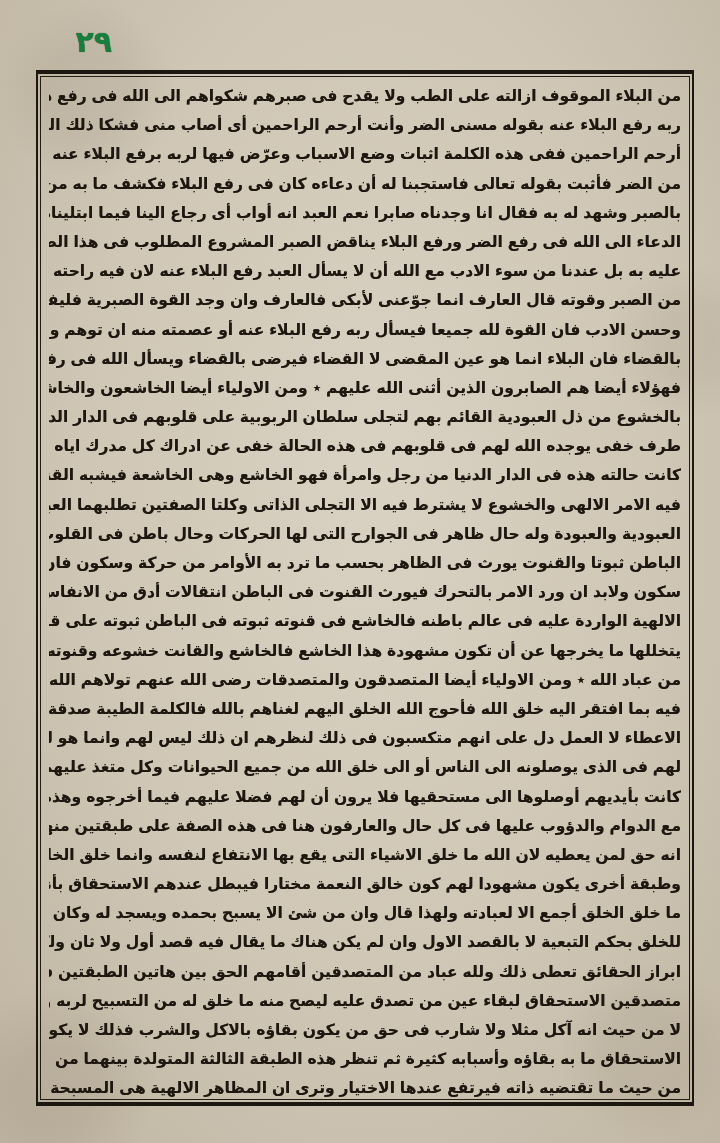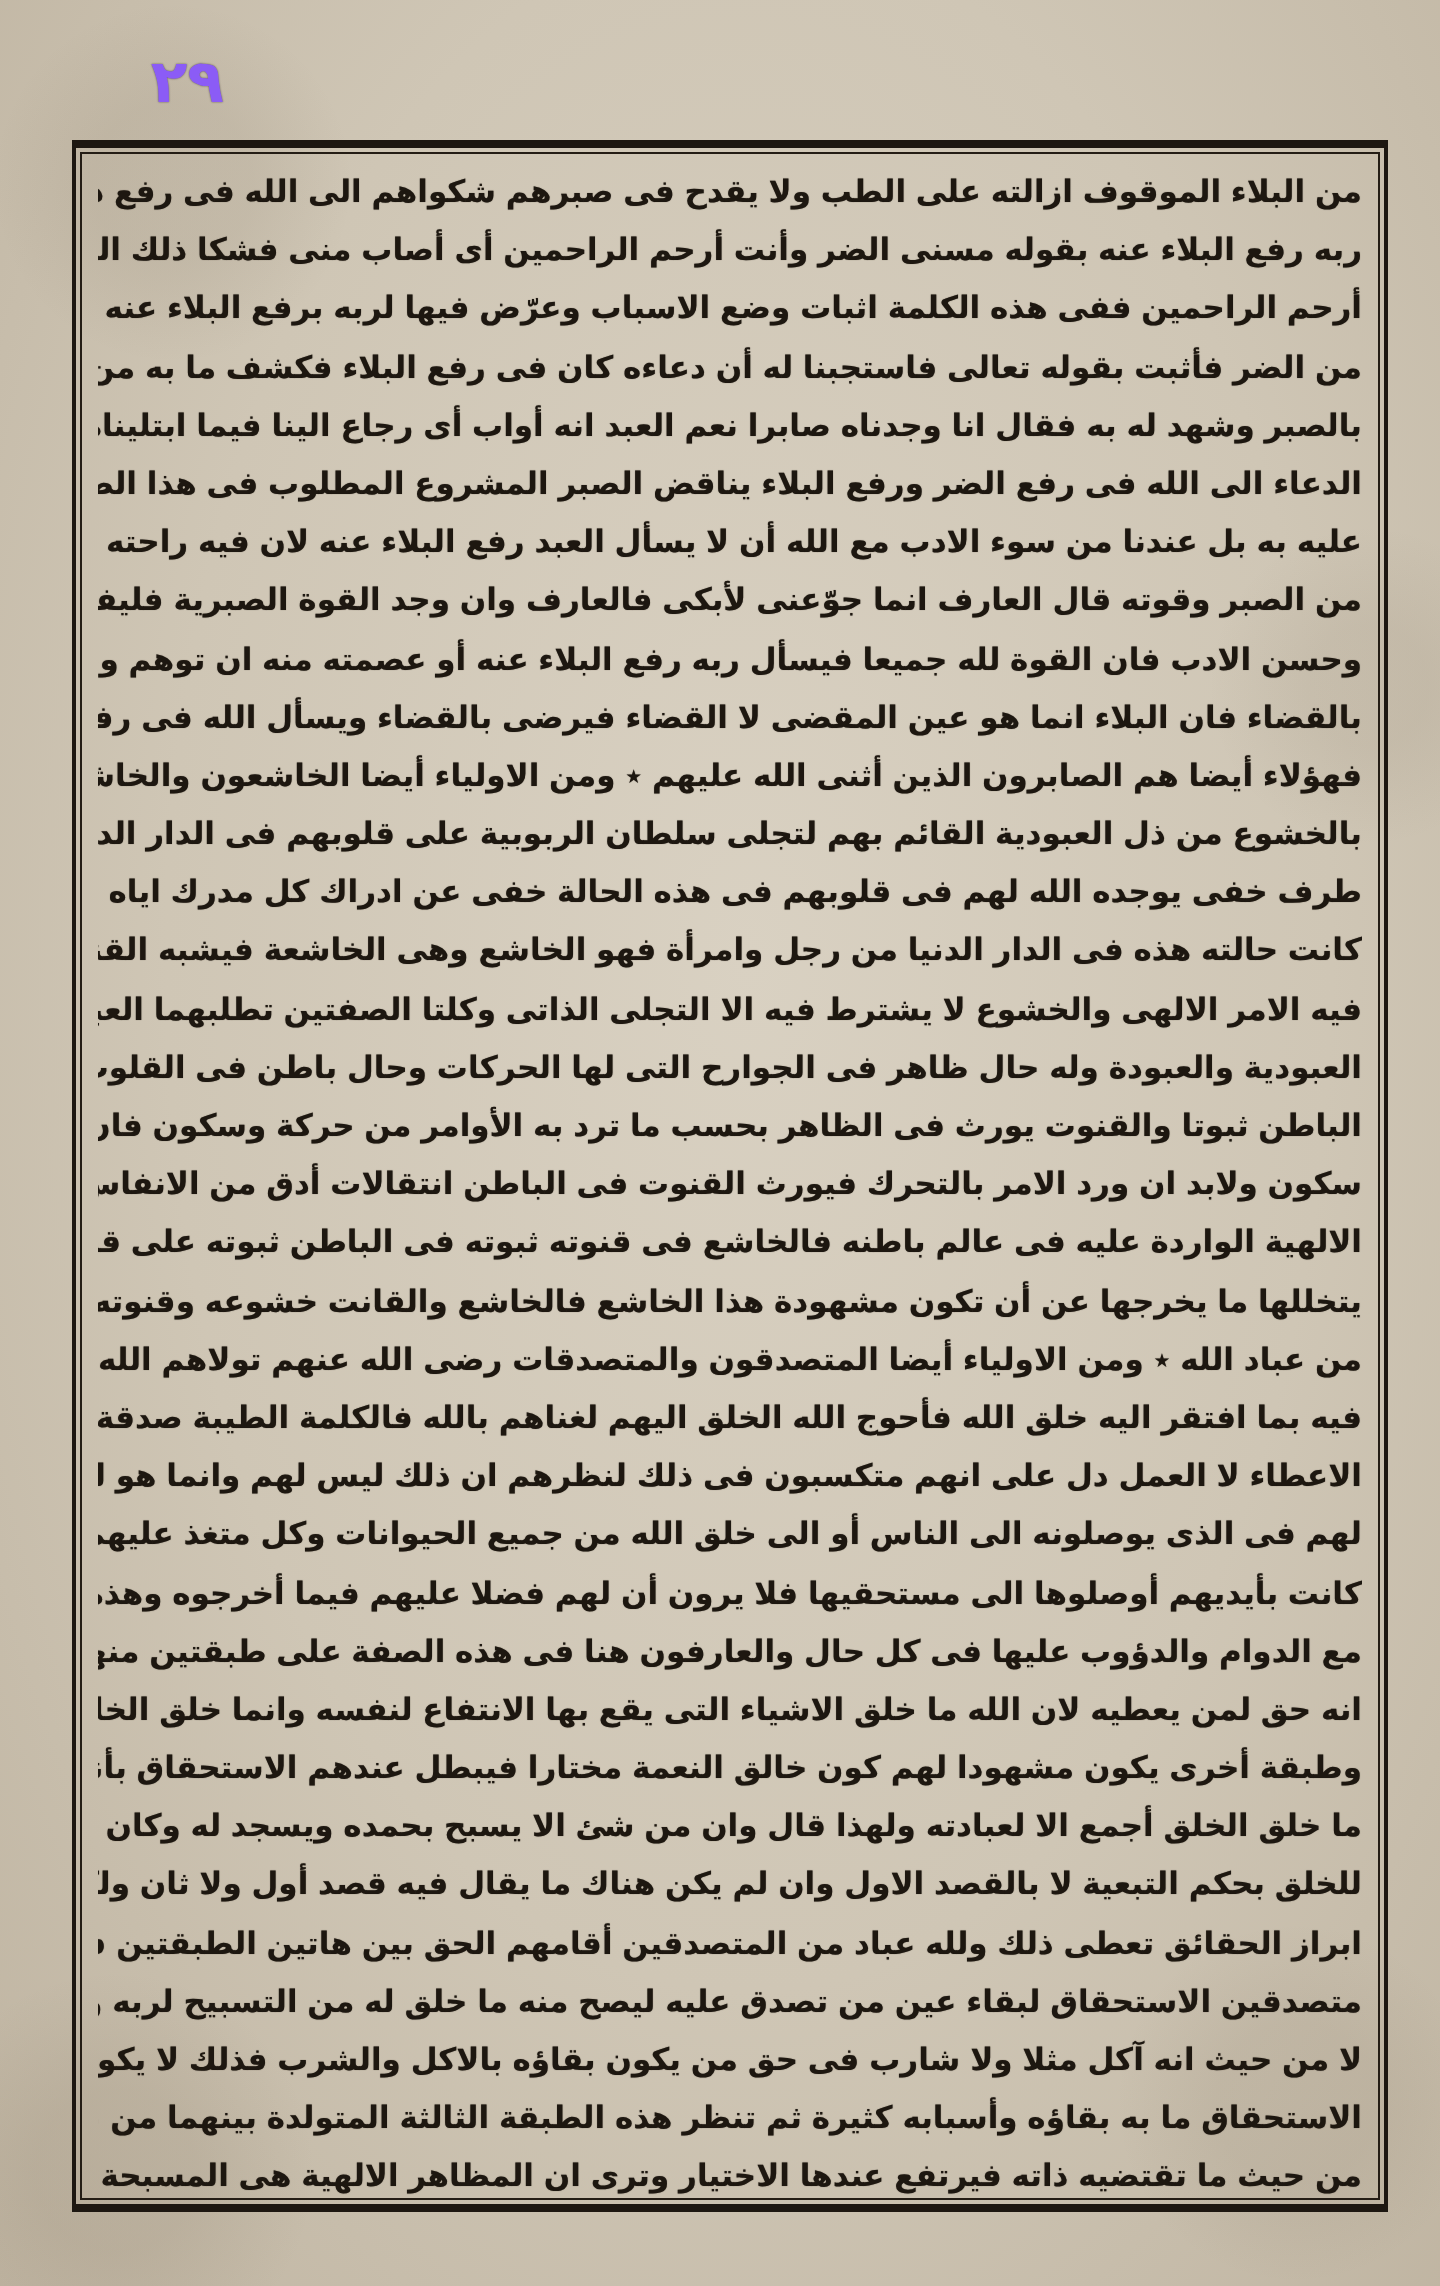--- a/index.html
+++ b/index.html
@@ -15,21 +15,21 @@
   body::before{
     content:"";position:absolute;inset:0;pointer-events:none;
     background:
       radial-gradient(circle at 12% 8%, rgba(90,75,55,.08) 0 40px, transparent 90px),
       radial-gradient(circle at 95% 30%, rgba(90,75,55,.07) 0 30px, transparent 80px),
       radial-gradient(circle at 8% 95%, rgba(90,75,55,.09) 0 40px, transparent 100px),
       radial-gradient(circle at 90% 92%, rgba(90,75,55,.07) 0 40px, transparent 90px);
   }
   .page-number{
     position:absolute;top:24px;right:608px;
-    font-size:30px;font-weight:bold;color:#8b5cf6;
+    font-size:30px;font-weight:bold;color:#15803d;
     text-shadow:0 0 1px rgba(20,15,8,.6);
     letter-spacing:1px;
   }
   .frame-outer{
     position:absolute;left:36px;top:70px;
     width:658px;height:1036px;
     box-sizing:border-box;
     border:2px solid #1d1711;
     border-top-width:4px;
     border-bottom-width:4px;

